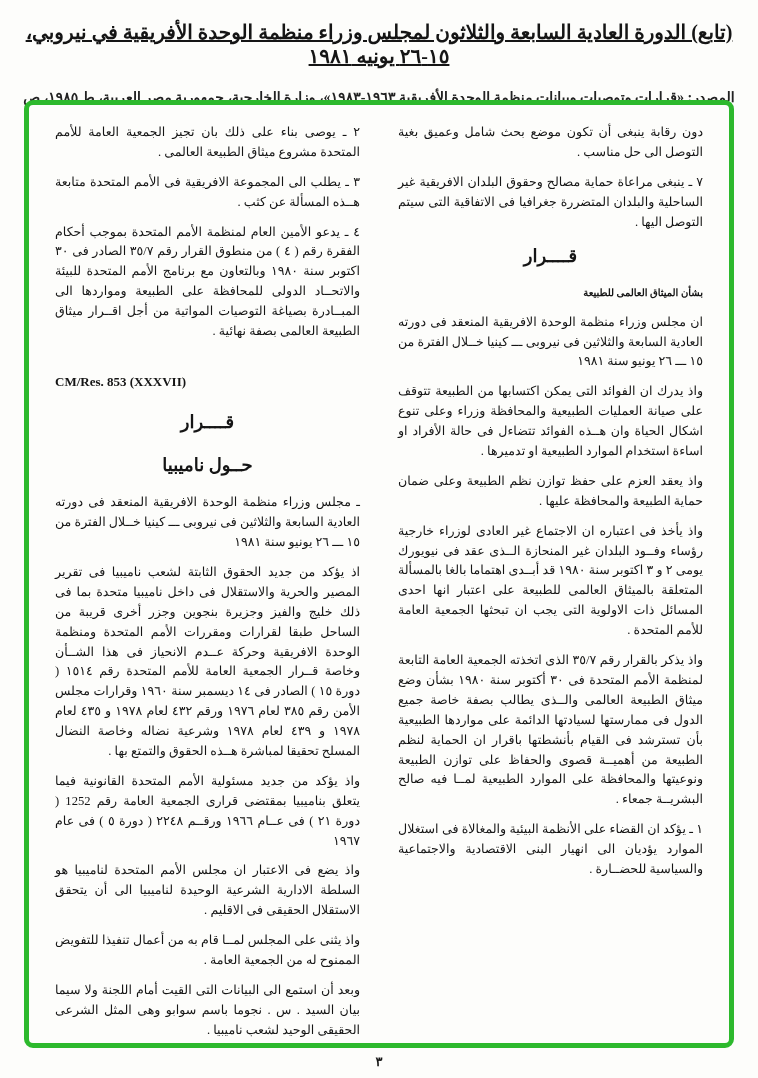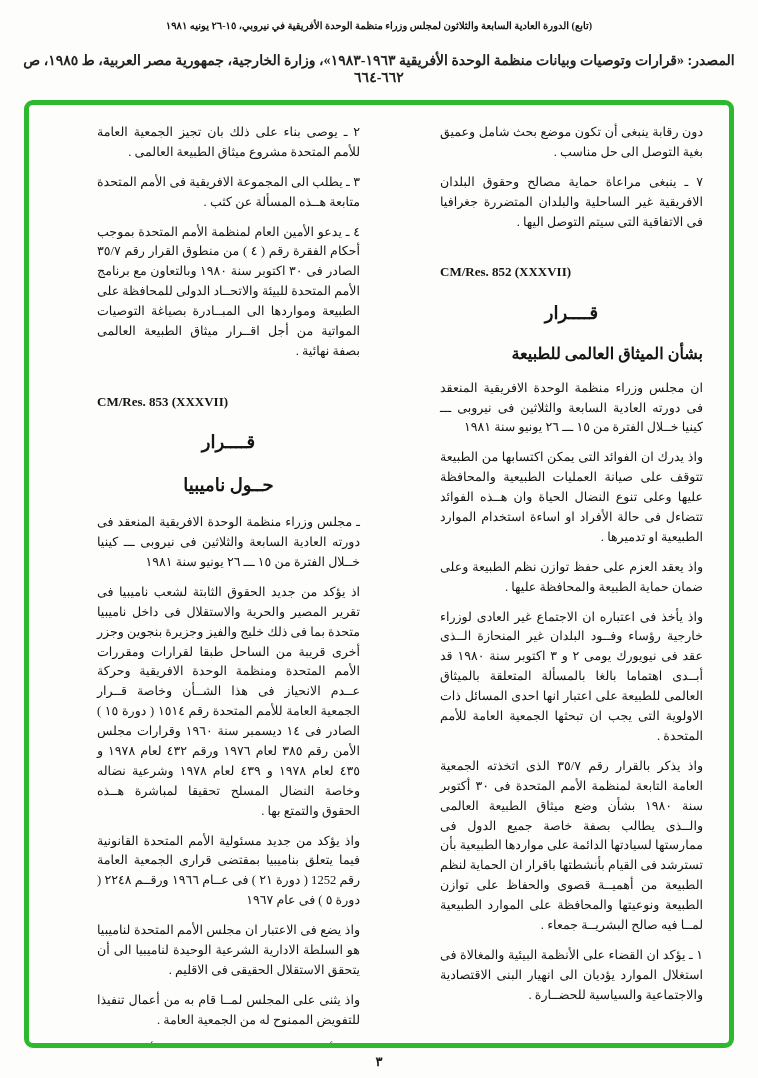--- a/index.html
+++ b/index.html
@@ -10,23 +10,24 @@
     color:#151515;
     position:relative;
     overflow:hidden;
   }
   .page-header{
     direction:rtl;
     text-align:center;
     padding-top:20px;
   }
   .hdr1{
-    font-size:10px;
+    font-size:20px;
     font-weight:bold;
     letter-spacing:0;
+    text-decoration:underline;
   }
   .hdr2{
     font-size:14px;
     font-weight:bold;
     margin-top:21px;
     color:#222;
   }
   .frame{
     position:absolute;
     left:24px; top:100px;
@@ -40,21 +41,20 @@
   }
   .columns{
     direction:rtl;
     display:flex;
     gap:38px;
     height:100%;
   }
   .col{
     flex:1 1 0;
     min-width:0;
-    margin-left:42px;
   }
   p.para{
     margin:0 0 10px 0;
     font-size:12.6px;
     line-height:1.58;
     text-align:justify;
     text-justify:inter-word;
     direction:rtl;
   }
   p.p-res{
@@ -67,21 +67,21 @@
   }
   p.p-title-center{
     text-align:center;
     font-weight:bold;
     font-size:18px;
     margin:6px 0 14px 0;
   }
   p.p-title-start{
     text-align:right;
     font-weight:bold;
-    font-size:16px;
+    font-size:10px;
     margin:2px 0 12px 0;
   }
   .page-footer{
     position:absolute;
     left:0; right:0;
     top:1052px;
     text-align:center;
   }
   .page-number{
     font-size:13px;
@@ -94,25 +94,24 @@
 <div class="page-header">
   <div class="hdr1">(تابع) الدورة العادية السابعة والثلاثون لمجلس وزراء منظمة الوحدة الأفريقية في نيروبي، ١٥-٢٦ يونيه ١٩٨١</div>
   <div class="hdr2">المصدر: «قرارات وتوصيات وبيانات منظمة الوحدة الأفريقية ١٩٦٣-١٩٨٣»، وزارة الخارجية، جمهورية مصر العربية، ط ١٩٨٥، ص ٦٦٢-٦٦٤</div>
 </div>
 
 <div class="frame" style="border-color: rgb(45, 185, 45);">
   <div class="columns">
     <section class="col col-right">
         <p class="para p-body">دون رقابة ينبغى أن تكون موضع بحث شامل وعميق بغية التوصل الى حل مناسب .</p>
         <p class="para p-body">٧ ـ ينبغى مراعاة حماية مصالح وحقوق البلدان الافريقية غير الساحلية والبلدان المتضررة جغرافيا فى الاتفاقية التى سيتم التوصل اليها .</p>
-        <p class="para p-res">CM/Res. 852 (XXXVII)</p>
         <p class="para p-title-center">قــــرار</p>
         <p class="para p-title-start">بشأن الميثاق العالمى للطبيعة</p>
         <p class="para p-body">ان مجلس وزراء منظمة الوحدة الافريقية المنعقد فى دورته العادية السابعة والثلاثين فى نيروبى ـــ كينيا خــلال الفترة من ١٥ ـــ ٢٦ يونيو سنة ١٩٨١</p>
-        <p class="para p-body">واذ يدرك ان الفوائد التى يمكن اكتسابها من الطبيعة تتوقف على صيانة العمليات الطبيعية والمحافظة عليها وعلى تنوع النضال الحياة وان هــذه الفوائد تتضاءل فى حالة الأفراد او اساءة استخدام الموارد الطبيعية او تدميرها .</p>
+        <p class="para p-body">واذ يدرك ان الفوائد التى يمكن اكتسابها من الطبيعة تتوقف على صيانة العمليات الطبيعية والمحافظة وزراء وعلى تنوع اشكال الحياة وان هــذه الفوائد تتضاءل فى حالة الأفراد او اساءة استخدام الموارد الطبيعية او تدميرها .</p>
         <p class="para p-body">واذ يعقد العزم على حفظ توازن نظم الطبيعة وعلى ضمان حماية الطبيعة والمحافظة عليها .</p>
         <p class="para p-body">واذ يأخذ فى اعتباره ان الاجتماع غير العادى لوزراء خارجية رؤساء وفــود البلدان غير المنحازة الــذى عقد فى نيويورك يومى ٢ و ٣ اكتوبر سنة ١٩٨٠ قد أبــدى اهتماما بالغا بالمسألة المتعلقة بالميثاق العالمى للطبيعة على اعتبار انها احدى المسائل ذات الاولوية التى يجب ان تبحثها الجمعية العامة للأمم المتحدة .</p>
         <p class="para p-body">واذ يذكر بالقرار رقم ٣٥/٧ الذى اتخذته الجمعية العامة التابعة لمنظمة الأمم المتحدة فى ٣٠ أكتوبر سنة ١٩٨٠ بشأن وضع ميثاق الطبيعة العالمى والــذى يطالب بصفة خاصة جميع الدول فى ممارستها لسيادتها الدائمة على مواردها الطبيعية بأن تسترشد فى القيام بأنشطتها باقرار ان الحماية لنظم الطبيعة من أهميــة قصوى والحفاظ على توازن الطبيعة ونوعيتها والمحافظة على الموارد الطبيعية لمــا فيه صالح البشريــة جمعاء .</p>
         <p class="para p-body">١ ـ يؤكد ان القضاء على الأنظمة البيئية والمغالاة فى استغلال الموارد يؤديان الى انهيار البنى الاقتصادية والاجتماعية والسياسية للحضــارة .</p>
       </section>
     <section class="col col-left">
         <p class="para p-body">٢ ـ يوصى بناء على ذلك بان تجيز الجمعية العامة للأمم المتحدة مشروع ميثاق الطبيعة العالمى .</p>
         <p class="para p-body">٣ ـ يطلب الى المجموعة الافريقية فى الأمم المتحدة متابعة هــذه المسألة عن كثب .</p>
         <p class="para p-body">٤ ـ يدعو الأمين العام لمنظمة الأمم المتحدة بموجب أحكام الفقرة رقم ( ٤ ) من منطوق القرار رقم ٣٥/٧ الصادر فى ٣٠ اكتوبر سنة ١٩٨٠ وبالتعاون مع برنامج الأمم المتحدة للبيئة والاتحــاد الدولى للمحافظة على الطبيعة ومواردها الى المبــادرة بصياغة التوصيات المواتية من أجل اقــرار ميثاق الطبيعة العالمى بصفة نهائية .</p>
         <p class="para p-res">CM/Res. 853 (XXXVII)</p>

